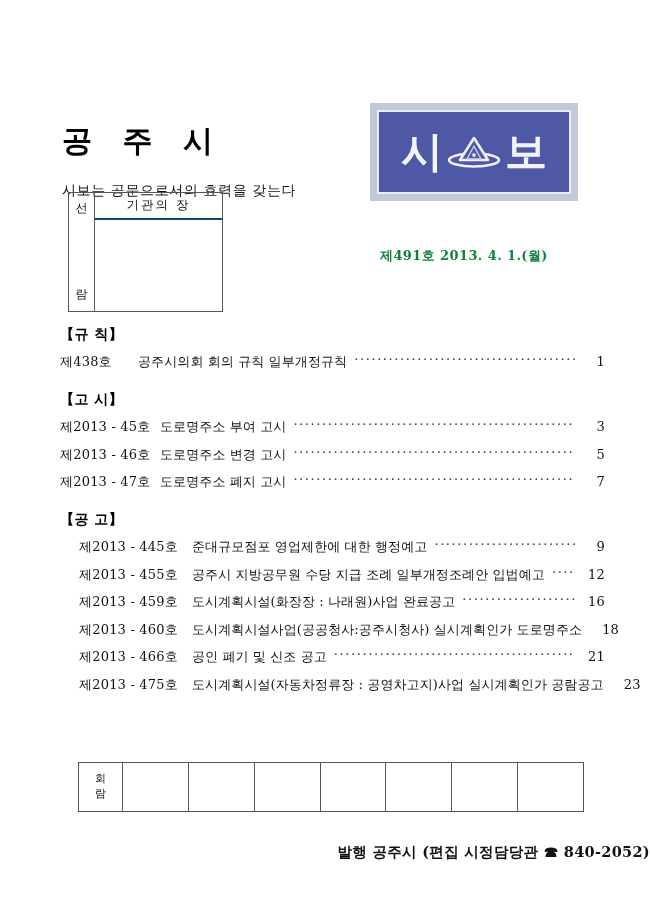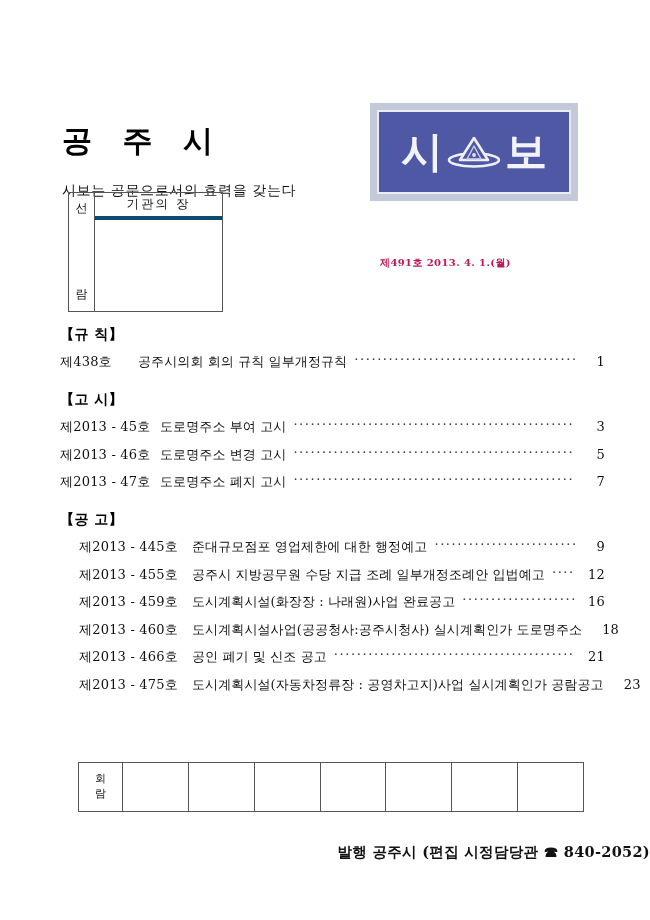--- a/index.html
+++ b/index.html
@@ -68,21 +68,21 @@
     color: #111111;
   }
   #seonram-right-col {
     flex: 1;
     display: flex;
     flex-direction: column;
     box-sizing: border-box;
   }
   #seonram-head {
     height: 27px;
-    border-bottom: 4px solid #0c4a6e;
+    border-bottom: 2px solid #0c4a6e;
     box-sizing: border-box;
     display: flex;
     align-items: center;
     justify-content: center;
     font-size: 12.5px;
     letter-spacing: 2px;
     color: #111111;
   }
   #seonram-body {
     flex: 1;
@@ -121,25 +121,25 @@
   #logo-emblem {
     width: 54px;
     height: 40px;
     flex: none;
   }
 
   
   #issue-line {
     position: absolute;
     left: 380px;
-    top: 256px;
-    font-size: 10px;
+    top: 247px;
+    font-size: 13px;
     font-weight: bold;
     letter-spacing: 0.4px;
-    color: #be185d;
+    color: #15803d;
     white-space: nowrap;
   }
 
   
   #toc {
     position: absolute;
     left: 60px;
     top: 326px;
     width: 545px;
   }

